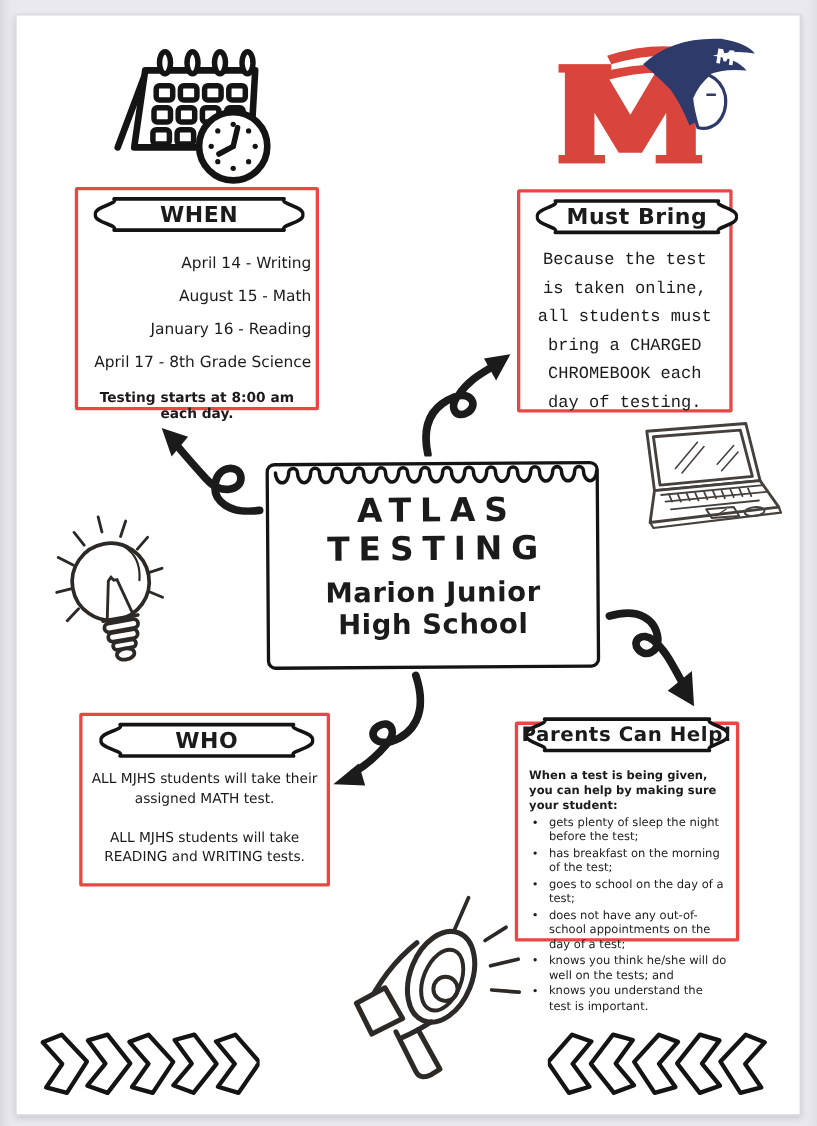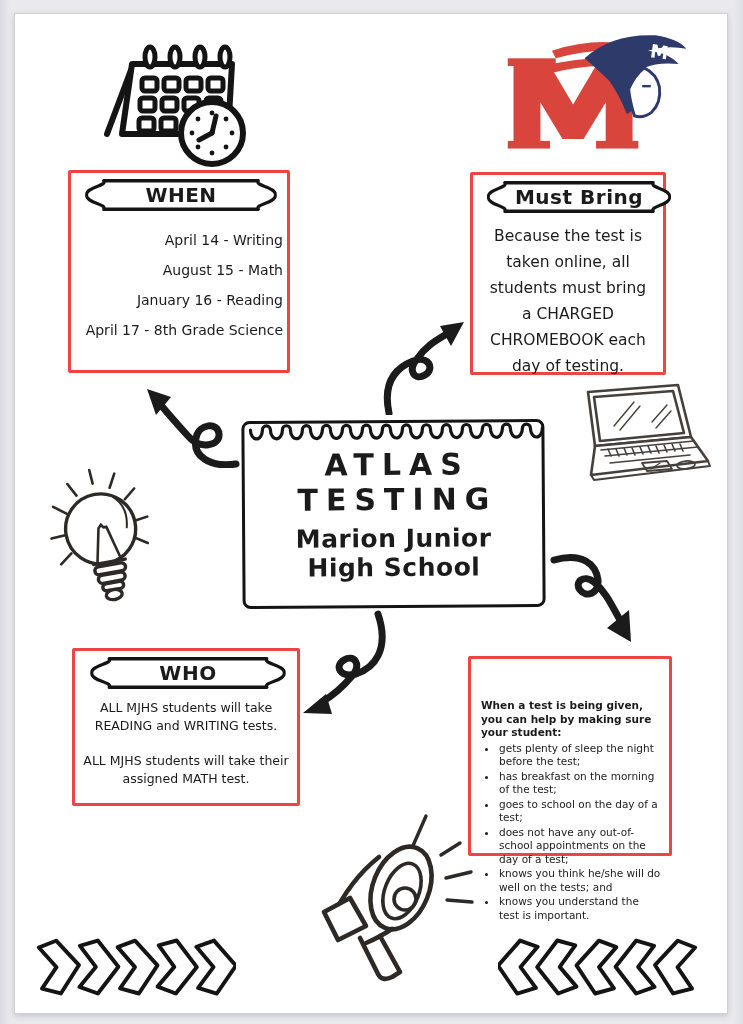--- a/index.html
+++ b/index.html
@@ -18,21 +18,21 @@
   
   .box{position:absolute;background:#fff;border:3px solid #ef4444;border-radius:2px;box-sizing:border-box;}
   .banner{position:absolute;height:38px;display:flex;align-items:center;justify-content:center;}
   .banner svg{position:absolute;inset:0;width:100%;height:100%;}
   .banner-label{position:relative;font-weight:bold;font-size:20px;letter-spacing:.5px;z-index:2;}
   .banner-label.small{font-size:18px;}
   
   .when-items{position:absolute;left:4px;right:4px;top:52px;text-align:right;font-size:14px;line-height:30px;}
   .when-note{position:absolute;left:4px;right:4px;top:180px;text-align:center;font-size:12.5px;font-weight:bold;}
   
-  .must-body{position:absolute;left:11px;right:11px;top:48px;text-align:center;font-size:15.5px;line-height:26px;}
+  .must-body{position:absolute;left:11px;right:11px;top:48px;text-align:center;font-size:15.5px;line-height:26px;font-family:Liberation Mono, monospace;}
   
   .notebook{position:absolute;left:242px;top:420px;width:303px;height:188px;background:#fff;
     border:3.5px solid #141414;border-radius:8px;box-sizing:border-box;transform:rotate(-.4deg);}
   .coil{position:absolute;left:-4px;top:-12px;width:306px;height:34px;overflow:visible;}
   .nb-line{width:100%;text-align:center;font-weight:bold;}
   .nb-caps{font-size:30px;letter-spacing:8px;line-height:35px;text-indent:8px;}
   .nb-name{font-size:25px;line-height:29px;letter-spacing:.5px;}
   .nb-text{position:absolute;left:0;right:0;top:24px;}
   .nb-gap{height:7px;}
   
@@ -113,20 +113,21 @@
         <path d="M28,5 H212 C206,10 234,12 232,20 C234,28 206,30 212,35 H28 C34,30 6,28 8,20 C6,12 34,10 28,5 Z" fill="#fff" stroke="#141414" stroke-width="3.5" stroke-linejoin="round"></path>
       </svg>
       <span class="banner-label">WHEN</span>
     </div>
     <div class="when-items">
       <div>April 14 - Writing</div>
       <div>August 15 - Math</div>
       <div>January 16 - Reading</div>
       <div>April 17 - 8th Grade Science</div>
     </div>
+    <div class="when-note">Testing starts at 8:00 am each day.</div>
   </div>
 
   <div class="box" style="left:470px;top:172px;width:196px;height:203px;">
     <div class="banner" style="left:9px;width:194px;top:3px;">
       <svg viewBox="0 0 240 40" preserveAspectRatio="none">
         <path d="M28,5 H212 C206,10 234,12 232,20 C234,28 206,30 212,35 H28 C34,30 6,28 8,20 C6,12 34,10 28,5 Z" fill="#fff" stroke="#141414" stroke-width="3.5" stroke-linejoin="round"></path>
       </svg>
       <span class="banner-label">Must Bring</span>
     </div>
     <div class="must-body">Because the test is taken online, all students must bring a CHARGED CHROMEBOOK each day of testing.</div>
@@ -216,26 +217,32 @@
   </svg>
 
   <div class="box" style="left:72px;top:648px;width:228px;height:158px;">
     <div class="banner" style="left:10px;width:206px;top:3px;">
       <svg viewBox="0 0 240 40" preserveAspectRatio="none">
         <path d="M28,5 H212 C206,10 234,12 232,20 C234,28 206,30 212,35 H28 C34,30 6,28 8,20 C6,12 34,10 28,5 Z" fill="#fff" stroke="#141414" stroke-width="3.5" stroke-linejoin="round"></path>
       </svg>
       <span class="banner-label">WHO</span>
     </div>
     <div class="who-body">
+      <div class="para">ALL MJHS students will take their assigned MATH test.</div>
       <div class="para">ALL MJHS students will take READING and WRITING tests.</div>
-      <div class="para">ALL MJHS students will take their assigned MATH test.</div>
     </div>
   </div>
 
   <div class="box" style="left:468px;top:656px;width:204px;height:200px;">
+    <div class="banner" style="left:1px;width:196px;top:-10px;">
+      <svg viewBox="0 0 240 40" preserveAspectRatio="none">
+        <path d="M28,5 H212 C206,10 234,12 232,20 C234,28 206,30 212,35 H28 C34,30 6,28 8,20 C6,12 34,10 28,5 Z" fill="#fff" stroke="#141414" stroke-width="3.5" stroke-linejoin="round"></path>
+      </svg>
+      <span class="banner-label small">Parents Can Help!</span>
+    </div>
     <div class="parents-body">
       <div class="parents-intro">When a test is being given, you can help by making sure your student:</div>
       <ul>
         <li>gets plenty of sleep the night before the test;</li>
         <li>has breakfast on the morning of the test;</li>
         <li>goes to school on the day of a test;</li>
         <li>does not have any out-of-school appointments on the day of a test;</li>
         <li>knows you think he/she will do well on the tests; and</li>
         <li>knows you understand the test is important.</li>
       </ul>

